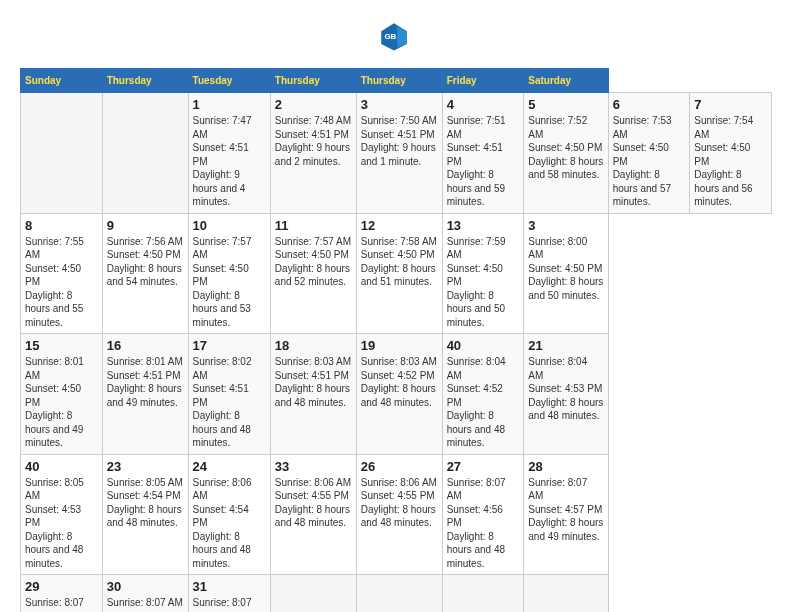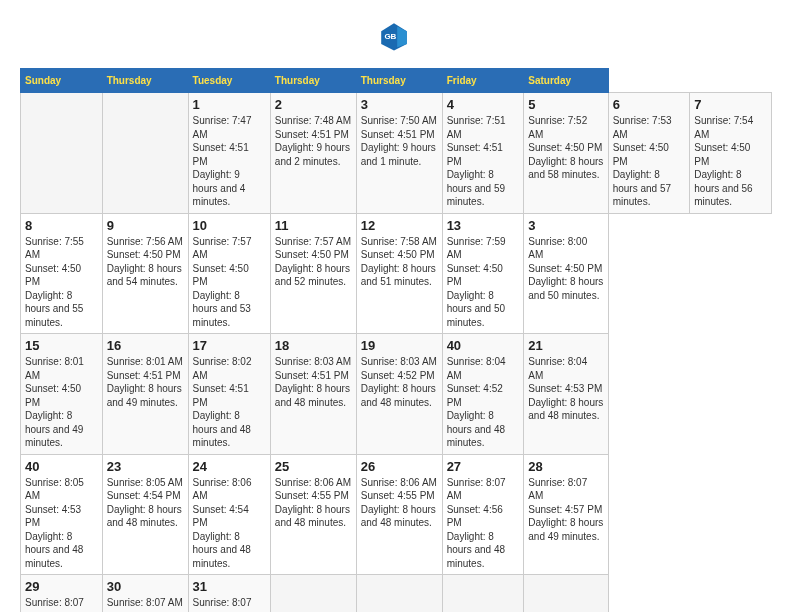--- a/index.html
+++ b/index.html
@@ -264,21 +264,21 @@
             Sunrise: 8:05 AM<br>Sunset: 4:54 PM<br>Daylight: 8 hours and 48 minutes.
           </div>
         </td>
         <td>
           <span class="day-number">24</span>
           <div class="day-info">
             Sunrise: 8:06 AM<br>Sunset: 4:54 PM<br>Daylight: 8 hours and 48 minutes.
           </div>
         </td>
         <td>
-          <span class="day-number">25</span>
+          <span class="day-number">33</span>
           <div class="day-info">
             Sunrise: 8:06 AM<br>Sunset: 4:55 PM<br>Daylight: 8 hours and 48 minutes.
           </div>
         </td>
         <td>
           <span class="day-number">26</span>
           <div class="day-info">
             Sunrise: 8:06 AM<br>Sunset: 4:55 PM<br>Daylight: 8 hours and 48 minutes.
           </div>
         </td>

